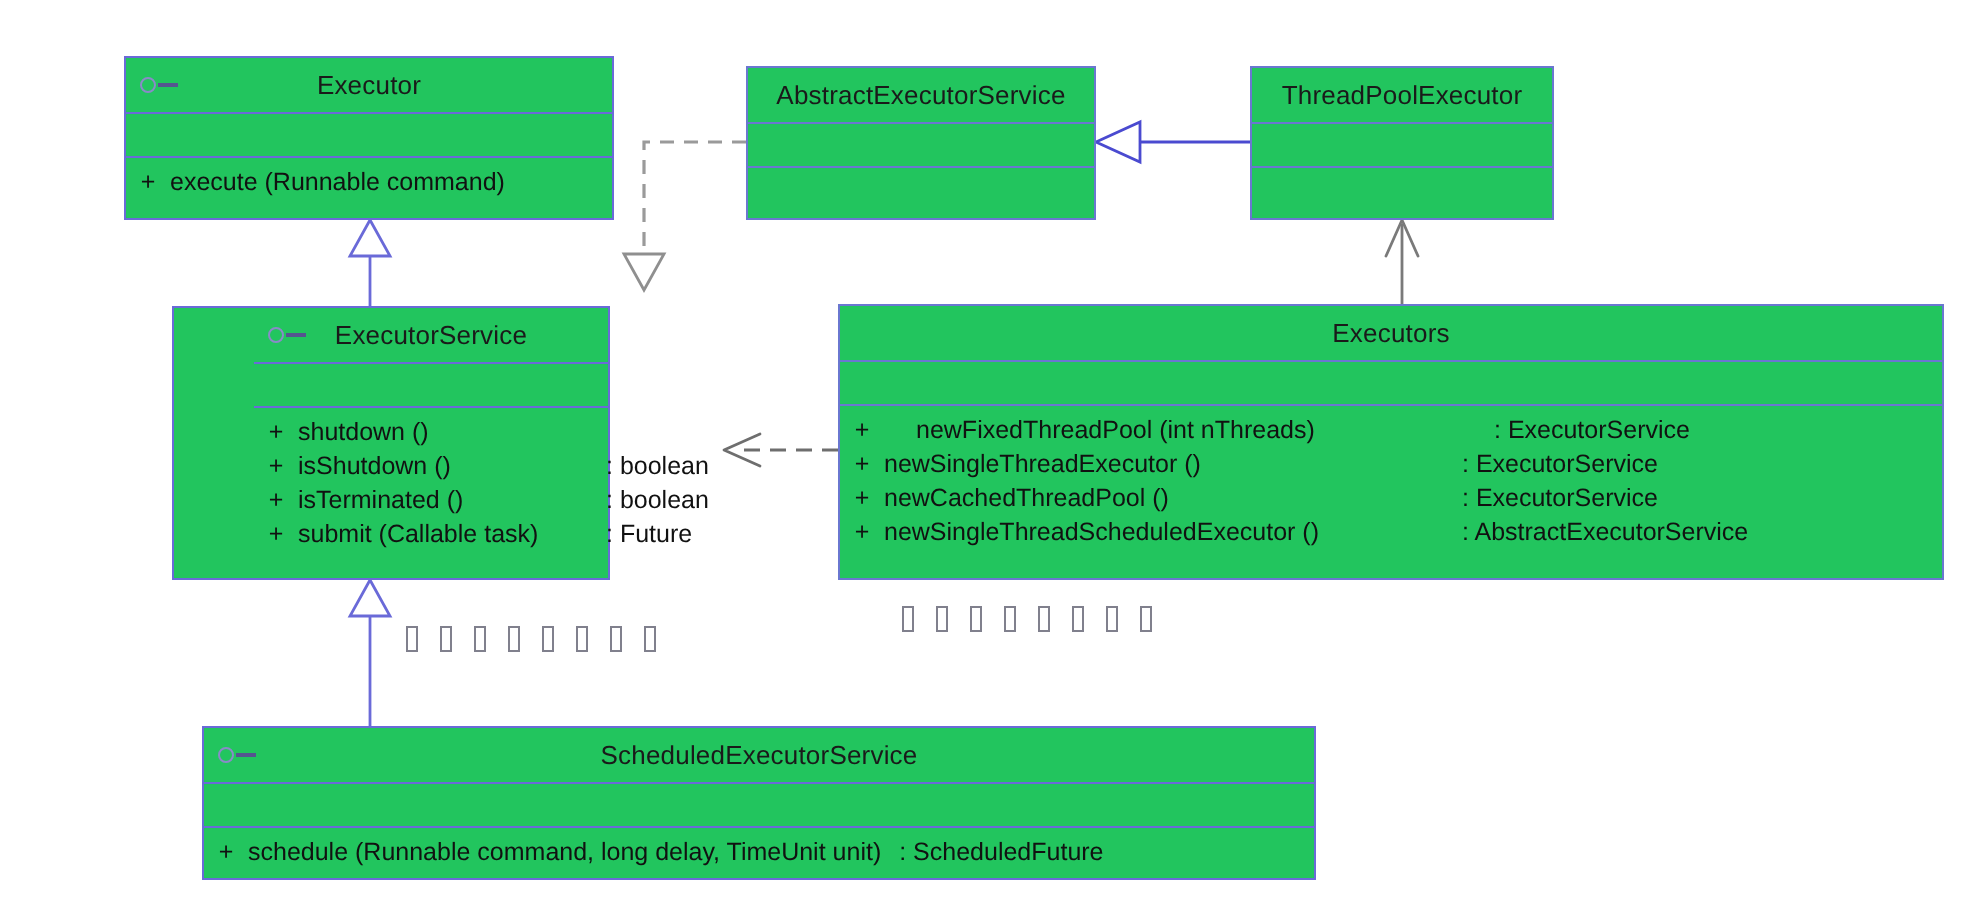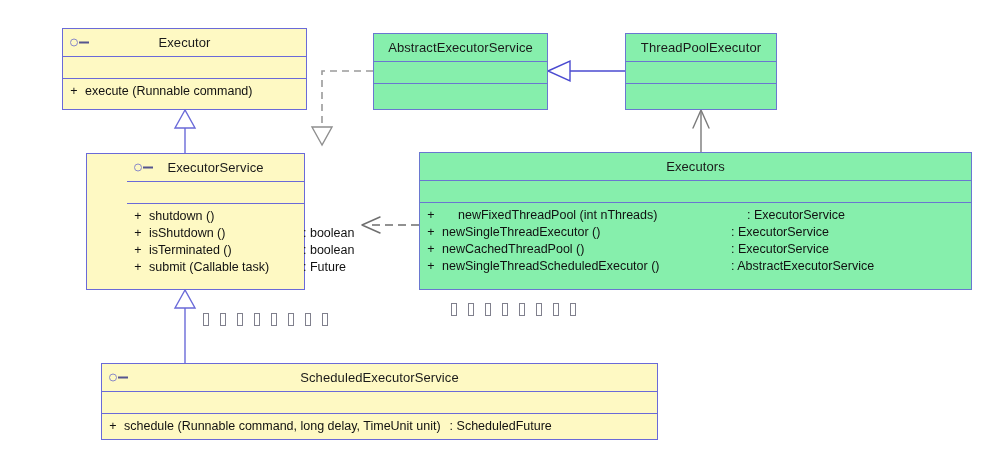--- a/index.html
+++ b/index.html
@@ -27,26 +27,26 @@
     width: 981px;
     height: 452px;
     pointer-events: none;
   }
 
   
   .uml-box {
     position: absolute;
     box-sizing: border-box;
     border: 1px solid #6a6ad8;
-    background: #fef9c3;
+    background: #22c55e;
     display: flex;
     flex-direction: column;
   }
   .uml-box.green {
-    background: #86efac;
+    background: #22c55e;
     border-color: #6a77d0;
   }
   .compartment {
     box-sizing: border-box;
     border-bottom: 1px solid #6a6ad8;
     position: relative;
   }
   .green .compartment { border-bottom-color: #6a77d0; }
   .compartment.last { border-bottom: none; }
 

